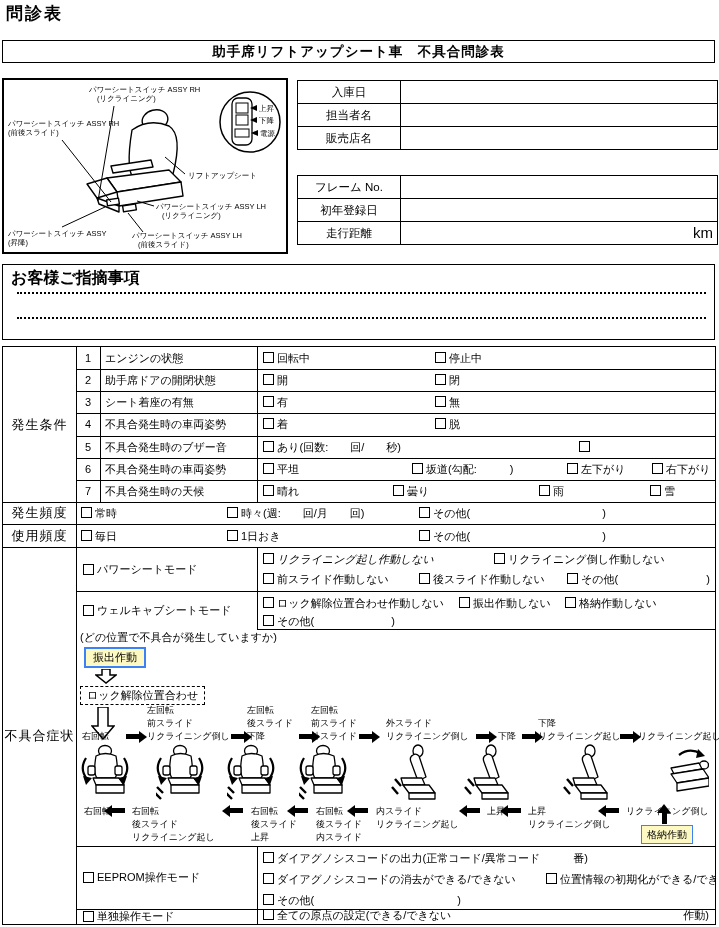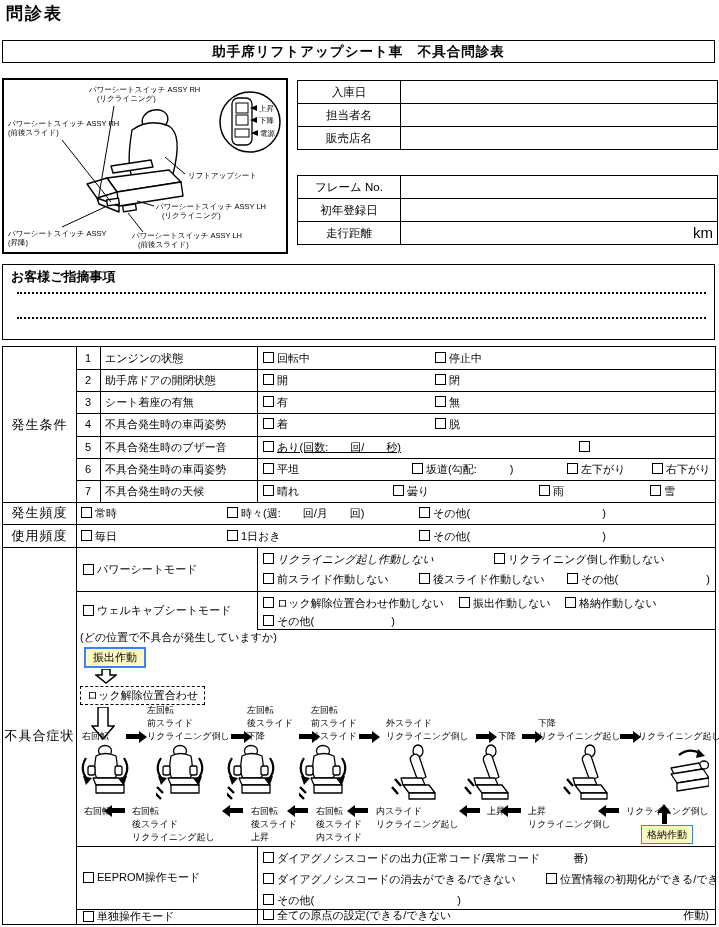--- a/index.html
+++ b/index.html
@@ -20,21 +20,21 @@
 
   
   .info{left:297px;width:419px;border:1.5px solid #000;background:#fff;}
   .irow{display:flex;height:22px;border-top:1px solid #000;}
   .irow:first-child{border-top:none;}
   .ilab{width:102px;border-right:1px solid #000;text-align:center;line-height:22px;font-size:11.5px;flex:none;}
   .ival{flex:1;line-height:22px;font-size:15px;display:flex;align-items:center;justify-content:flex-end;padding-right:4px;}
 
   
   .remarks{left:2px;top:264px;width:711px;height:74px;border:1.5px solid #000;}
-  .remtitle{left:8px;top:3px;font-size:13px;font-weight:bold;}
+  .remtitle{left:8px;top:3px;font-size:16px;font-weight:bold;}
   .dotline{left:14px;right:8px;height:0;border-bottom:2px dotted #000;}
 
   
   .maintable{left:2px;top:346px;width:712px;height:577px;border:1.5px solid #000;}
   .hl{position:absolute;height:0;border-top:1px solid #000;}
   .vl{position:absolute;width:0;border-left:1px solid #000;}
   .seclab{position:absolute;display:flex;align-items:center;justify-content:center;font-size:13px;letter-spacing:1px;}
   .crow{position:absolute;height:22px;line-height:22px;font-size:11px;white-space:nowrap;overflow:visible;}
   .num{width:24px;text-align:center;}
   .opt{position:absolute;height:20px;line-height:20px;font-size:11px;white-space:nowrap;}
@@ -239,21 +239,21 @@
     <div class="opt" style="left:260px;top:45px;"><span class="cb"></span><span>有</span></div>
     <div class="opt" style="left:432px;top:45px;"><span class="cb"></span><span>無</span></div>
 
     <div class="crow num" style="left:73px;top:66px;">4</div>
     <div class="crow" style="left:102px;top:66px;">不具合発生時の車両姿勢</div>
     <div class="opt" style="left:260px;top:67px;"><span class="cb"></span><span>着</span></div>
     <div class="opt" style="left:432px;top:67px;"><span class="cb"></span><span>脱</span></div>
 
     <div class="crow num" style="left:73px;top:89px;">5</div>
     <div class="crow" style="left:102px;top:89px;">不具合発生時のブザー音</div>
-    <div class="opt" style="left:260px;top:90px;text-decoration:underline;"><span class="cb"></span><span>あり(回数:　　回/　　秒)</span></div>
+    <div class="opt" style="left:260px;top:90px;"><span class="cb"></span><span>あり(回数:　　回/　　秒)</span></div>
     <div class="opt" style="left:576px;top:90px;"><span class="cb"></span><span></span></div>
 
     <div class="crow num" style="left:73px;top:111px;">6</div>
     <div class="crow" style="left:102px;top:111px;">不具合発生時の車両姿勢</div>
     <div class="opt" style="left:260px;top:112px;"><span class="cb"></span><span>平坦</span></div>
     <div class="opt" style="left:409px;top:112px;"><span class="cb"></span><span>坂道(勾配:　　　)</span></div>
     <div class="opt" style="left:564px;top:112px;"><span class="cb"></span><span>左下がり</span></div>
     <div class="opt" style="left:649px;top:112px;"><span class="cb"></span><span>右下がり</span></div>
 
     <div class="crow num" style="left:73px;top:133px;">7</div>

